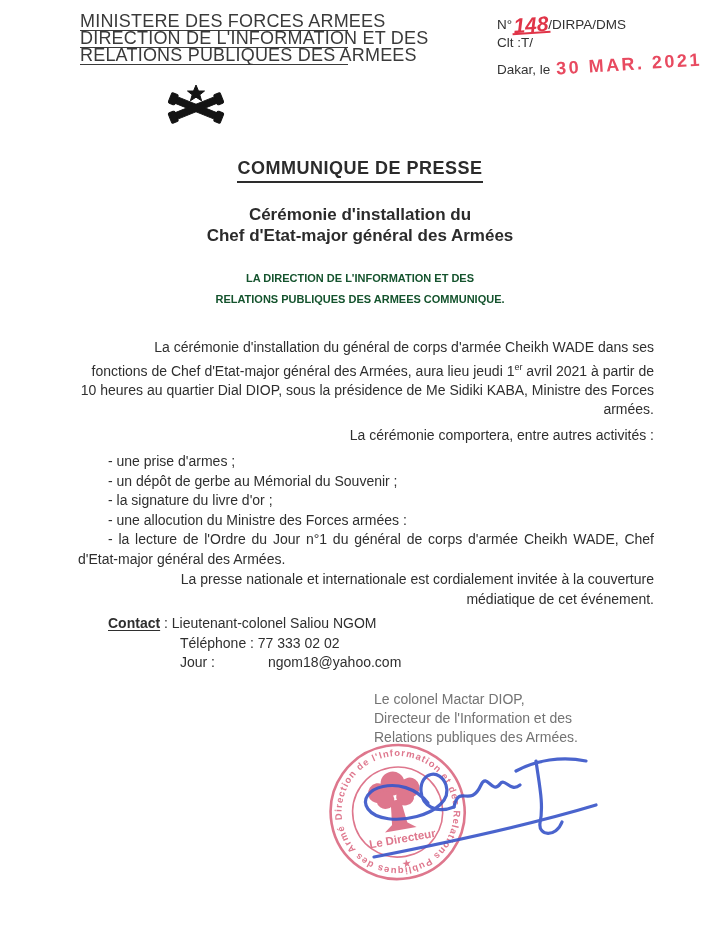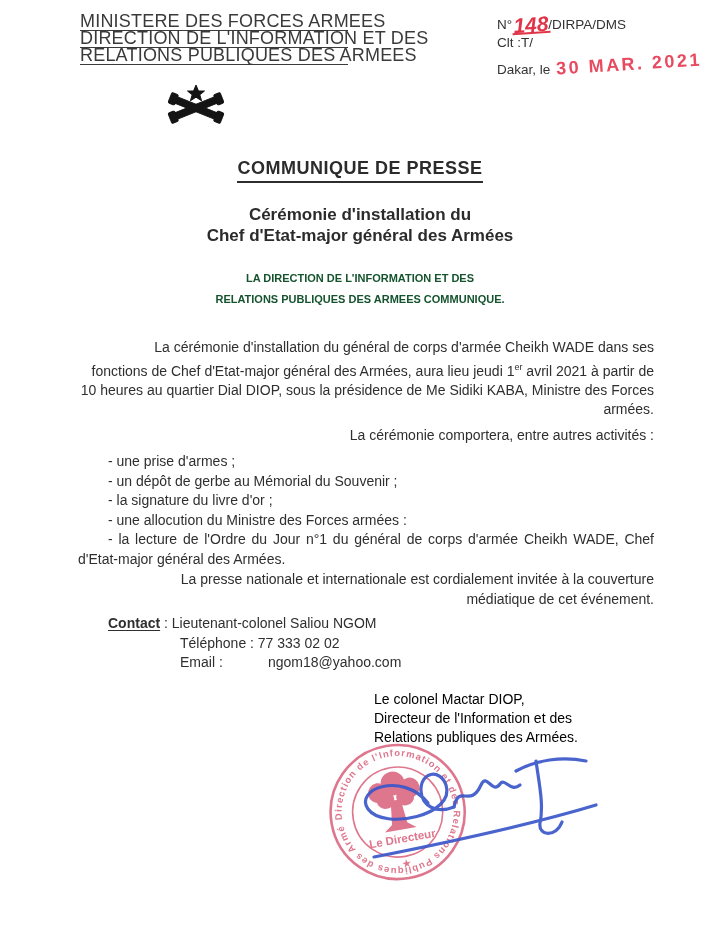--- a/index.html
+++ b/index.html
@@ -41,21 +41,21 @@
   .justify{text-align:justify;}
   .indent{text-indent:37px;text-align:right;}
   .bullet{text-indent:30px;}
   sup{font-size:9px;}
   
   .contact{position:absolute;left:108px;width:420px;font-size:14px;line-height:19.5px;color:#2f2f2f;}
   .contact-label{font-weight:700;text-decoration:underline;text-underline-offset:2px;}
   .contact-l2{margin-left:72px;}
   .email-label{display:inline-block;width:88px;}
   
-  .sigblock{position:absolute;left:374px;top:690px;font-size:14px;line-height:19px;color:#000000;z-index:1;}
+  .sigblock{position:absolute;left:374px;top:690px;font-size:14px;line-height:19px;color:#737373;z-index:1;}
   .stamp{position:absolute;left:324px;top:738px;z-index:2;opacity:.85;transform:rotate(-10deg);}
   .signature{position:absolute;left:340px;top:745px;z-index:3;opacity:.92;}
 </style>
 </head>
 <body>
 
 <div class="page">
 
   <div class="letterhead">
     <div class="lh-line">MINISTERE DES FORCES ARMEES</div>
@@ -113,21 +113,21 @@
     <div class="bullet">- la signature du livre d'or ;</div>
     <div class="bullet">- une allocution du Ministre des Forces armées :</div>
     <div class="bullet justify">- la lecture de l'Ordre du Jour n°1 du général de corps d'armée Cheikh WADE, Chef d'Etat-major général des Armées.</div>
   </div>
 
   <div class="body-block justify indent" style="top:570px;">La presse nationale et internationale est cordialement invitée à la couverture médiatique de cet événement.</div>
 
   <div class="contact" style="top:614px;">
     <div><span class="contact-label">Contact</span><span> : Lieutenant-colonel Saliou NGOM</span></div>
     <div class="contact-l2">Téléphone : 77 333 02 02</div>
-    <div class="contact-l2"><span class="email-label">Email :</span><span>ngom18@yahoo.com</span></div>
+    <div class="contact-l2"><span class="email-label">Jour :</span><span>ngom18@yahoo.com</span></div>
   </div>
 
   <div class="sigblock">
     <div>Le colonel Mactar DIOP,</div>
     <div>Directeur de l'Information et des</div>
     <div>Relations publiques des Armées.</div>
   </div>
 
   <div class="stamp">
     <svg width="148" height="148" viewBox="0 0 148 148">

